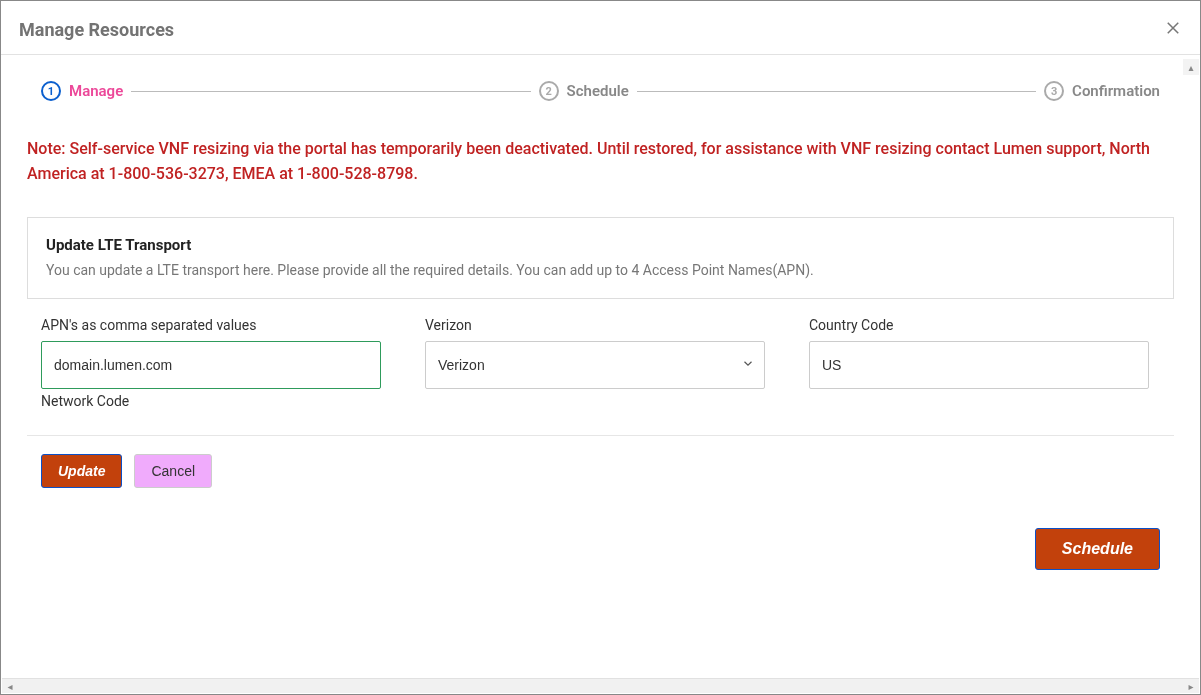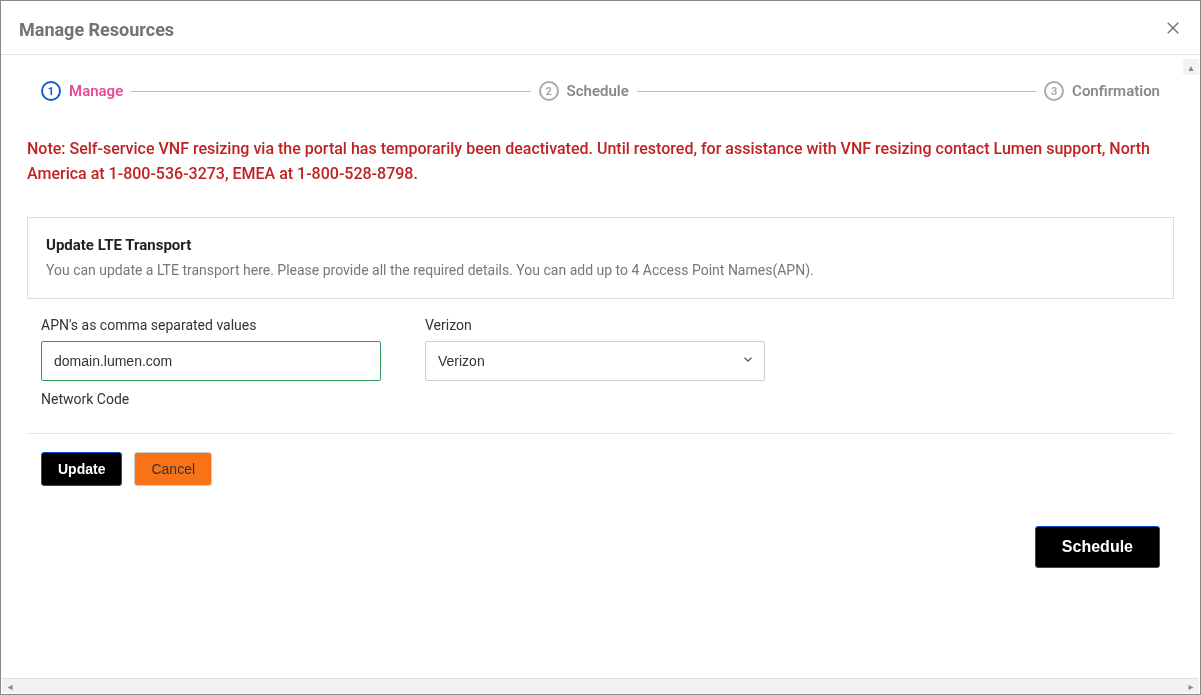--- a/index.html
+++ b/index.html
@@ -22,34 +22,34 @@
   .step-line { flex: 1; border-top: 1px solid #bbb; margin: 0 8px; }
   .note { color: #c02222; font-size: 16px; line-height: 1.55; margin: 18px 0 30px 0; font-weight: 500; }
   .panel { border: 1px solid #ddd; border-radius: 0; padding: 18px 18px 20px 18px; margin-bottom: 18px; }
   .panel-title { font-size: 15px; font-weight: 700; color: #222; margin-bottom: 8px; }
   .panel-desc { font-size: 14px; color: #777; }
   .form-grid { display: flex; gap: 44px; margin-top: 12px; padding: 0 14px; }
   .form-col { flex: 1; min-width: 0; }
   .form-col.fixed { flex: 0 0 340px; }
   .field-label { font-size: 14px; color: #333; margin-bottom: 8px; display: block; }
   .text-input {
-    width: 100%; height: 40px; padding: 0 12px; border: 1px solid #ccc; border-radius: 2px;
+    width: 100%; height: 48px; padding: 0 12px; border: 1px solid #ccc; border-radius: 2px;
     font-size: 14px; color: #333; background: #fff;
   }
   .text-input.green { border-color: #2e9b5b; }
   .select-wrap { position: relative; }
   .select-wrap .text-input { padding-right: 52px; cursor: pointer; }
   .chevron { position: absolute; right: 10px; top: 50%; transform: translateY(-50%); pointer-events: none; color: #666; }
   .chevron svg { width: 14px; height: 14px; stroke: #555; stroke-width: 2; fill: none; }
-  .row2 { margin-top: 10px; padding: 0 14px; }
+  .row2 { margin-top: 4px; padding: 0 14px; }
   .hr2 { border: 0; border-top: 1px solid #e6e6e6; margin: 26px 0 18px 0; }
   .btn-row { display: flex; gap: 12px; padding: 0 14px; }
   .btn { height: 34px; padding: 0 16px; border-radius: 3px; font-size: 14px; font-weight: 600; cursor: pointer; border: 1px solid transparent; }
-  .btn-primary { background: #000000; color: #fff; border-color: #0b50c7; }
-  .btn-secondary { background: #f97316; color: #333; border: 1px solid #ccc; font-weight: 500; }
+  .btn-primary { background: #c2410c; color: #fff; border-color: #0b50c7; font-style: italic; }
+  .btn-secondary { background: #f0abfc; color: #333; border: 1px solid #ccc; font-weight: 500; }
   .footer-row { display: flex; justify-content: flex-end; padding: 40px 14px 10px 14px; }
   .btn-schedule { height: 42px; padding: 0 26px; font-size: 16px; }
   
   .fake-hscroll { position: absolute; left: 1px; right: 1px; bottom: 1px; height: 15px; background: #f1f1f1; border-top: 1px solid #e1e1e1; display: flex; align-items: center; }
   .fake-hscroll .arrow { width: 16px; height: 14px; display: flex; align-items: center; justify-content: center; color: #888; font-size: 10px; }
   .fake-hscroll .track { flex: 1; height: 100%; }
   
   .fake-varrow { position: absolute; top: 58px; right: 1px; width: 16px; height: 16px; display: flex; align-items: center; justify-content: center; color: #888; font-size: 10px; background: #f3f3f3; }
 </style>
 </head>
@@ -105,20 +105,24 @@
             <label class="field-label">Verizon</label>
             <div class="select-wrap">
               <input class="text-input" type="text" readonly="" value="Verizon" style="">
               <span class="chevron">
                 <svg viewBox="0 0 24 24">
                     <polyline points="6 9 12 15 18 9"></polyline>
                   </svg>
               </span>
             </div>
           </div>
+          <div class="form-col fixed">
+            <label class="field-label">Country Code</label>
+            <input class="text-input" type="text" value="US" style="">
+          </div>
         </div>
 
         <div class="row2">
           <div style="width:340px;">
             <label class="field-label">Network Code</label>
           </div>
         </div>
 
         <hr class="hr2">
 

